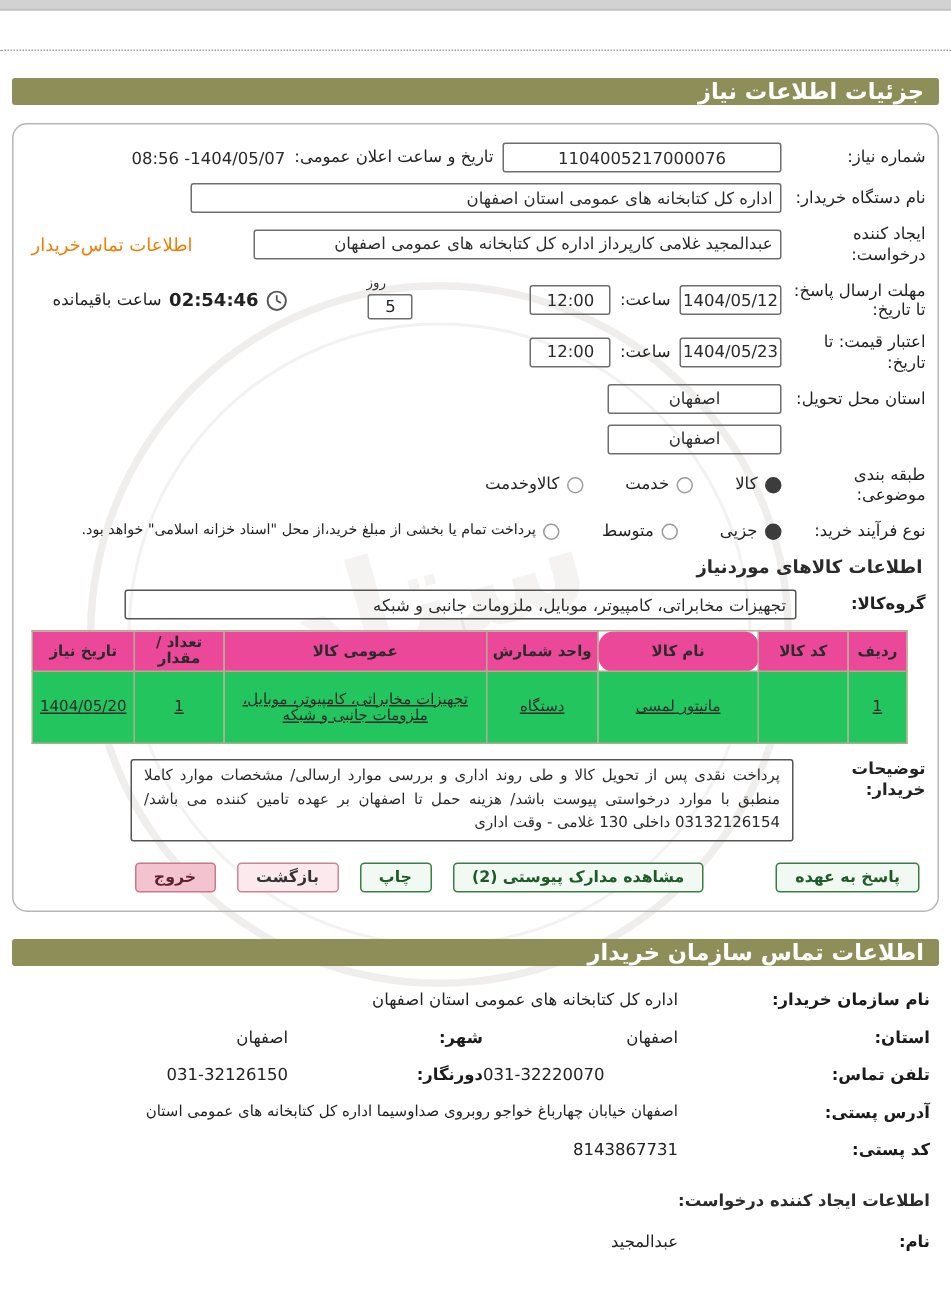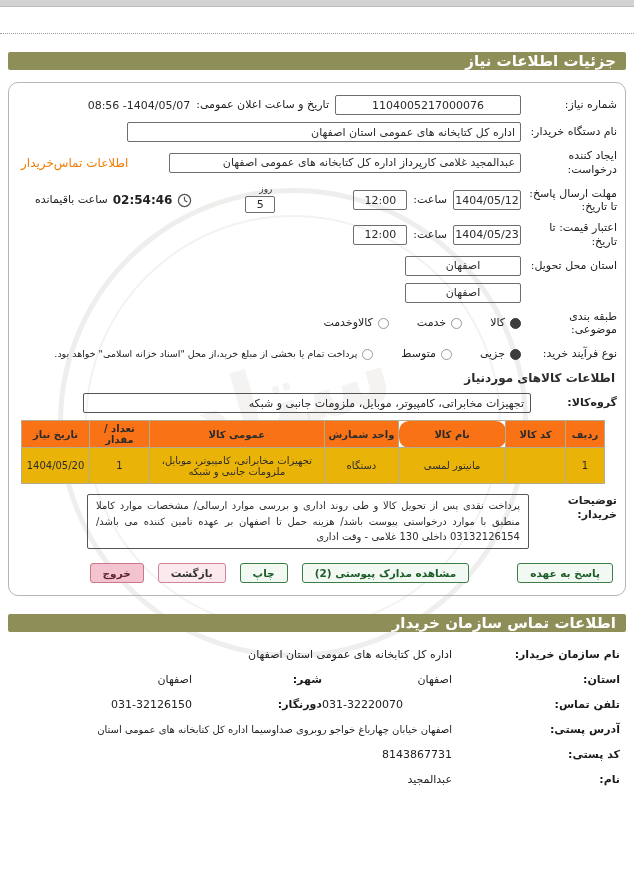--- a/index.html
+++ b/index.html
@@ -64,21 +64,21 @@
 
   .wNeed { width: 186px; }
   .wOrg  { width: 394px; }
   .wCreator { width: 352px; }
   .wDate { width: 68px; }
   .wTime { width: 54px; }
   .wDay  { width: 30px; height: 17px; }
   .wCity { width: 116px; }
 
   .days-widget { position: relative; margin-right: 72px; margin-top: 8px; }
-  .days-cap { position: absolute; top: -12px; right: 3px; font-size: 9px; color: #333; }
+  .days-cap { position: absolute; top: -12px; right: 18px; font-size: 9px; color: #333; }
 
   .remaining { display: flex; align-items: center; gap: 5px; margin-right: auto; margin-left: 18px; }
   .rem-time { font-weight: bold; font-size: 12px; color: #222; }
 
   .link-orange { color: #f07d00; font-size: 12px; margin-right: auto; margin-left: 4px; cursor: pointer; white-space: nowrap; }
 
   .radio-opt { display: flex; align-items: center; gap: 5px; margin-left: 22px; }
   .radio { width: 11px; height: 11px; border-radius: 50%; border: 1px solid #9b9b9b; background: #fff; flex: 0 0 auto; }
   .radio.sel { background: #3c3c3c; border-color: #3c3c3c; }
   .opt-small { font-size: 9.5px; }
@@ -92,22 +92,22 @@
     border: 1px solid #555; border-radius: 2px; flex: 1; margin-left: 70px;
     padding: 3px 8px; font-size: 10px; line-height: 1.55; min-height: 38px;
     text-align: justify;
   }
   .section-heading { font-weight: bold; font-size: 12px; margin: 4px 2px 8px 0; }
 
   .group-box { border: 1px solid #555; border-radius: 2px; width: 448px; height: 20px; display: flex; align-items: center; padding: 0 6px; }
 
   table.goods { border-collapse: collapse; width: 584px; margin: 2px 12px 10px auto; font-size: 10px; }
   table.goods th, table.goods td { border: 1px solid #b3ac93; padding: 2px 3px; text-align: center; vertical-align: middle; }
-  table.goods th { background: #f97316; font-weight: bold; height: 26px; }
-  table.goods td { background: #eab308; height: 36px; }
+  table.goods th { background: #ec4899; font-weight: bold; height: 26px; }
+  table.goods td { background: #22c55e; height: 48px; text-decoration: underline; }
   .col-radif { width: 38px; } .col-code { width: 58px; } .col-name { width: 104px; border-radius: 10px; }
   .col-unit { width: 72px; } .col-group { width: 170px; } .col-qty { width: 58px; } .col-date { width: 66px; }
 
   .btn-row { display: flex; align-items: center; gap: 14px; margin: 14px 4px 2px 4px; }
   button.btn {
     font-family: "DejaVu Sans", sans-serif; font-size: 10.5px; font-weight: bold;
     padding: 3px 12px; border-radius: 3px; cursor: pointer; background: #fff;
   }
   .btn.green { border: 1px solid #3c7d46; color: #1d5c28; background: #f2f8f2; }
   .btn.green-first { margin-left: 34px; }
@@ -307,20 +307,21 @@
     <div class="crow">
       <div class="clabel cl-main">آدرس پستی:</div>
       <div class="cval cval-small">اصفهان خیابان چهارباغ خواجو روبروی صداوسیما اداره کل کتابخانه های عمومی استان</div>
     </div>
 
     <div class="crow">
       <div class="clabel cl-main">کد پستی:</div>
       <div class="cval num">8143867731</div>
     </div>
 
+    <div class="creator-heading">اطلاعات ایجاد کننده درخواست:</div>
 
     <div class="crow">
       <div class="clabel cl-main">نام:</div>
       <div class="cval">عبدالمجید</div>
     </div>
 
   </div>
 
 </div>
 

